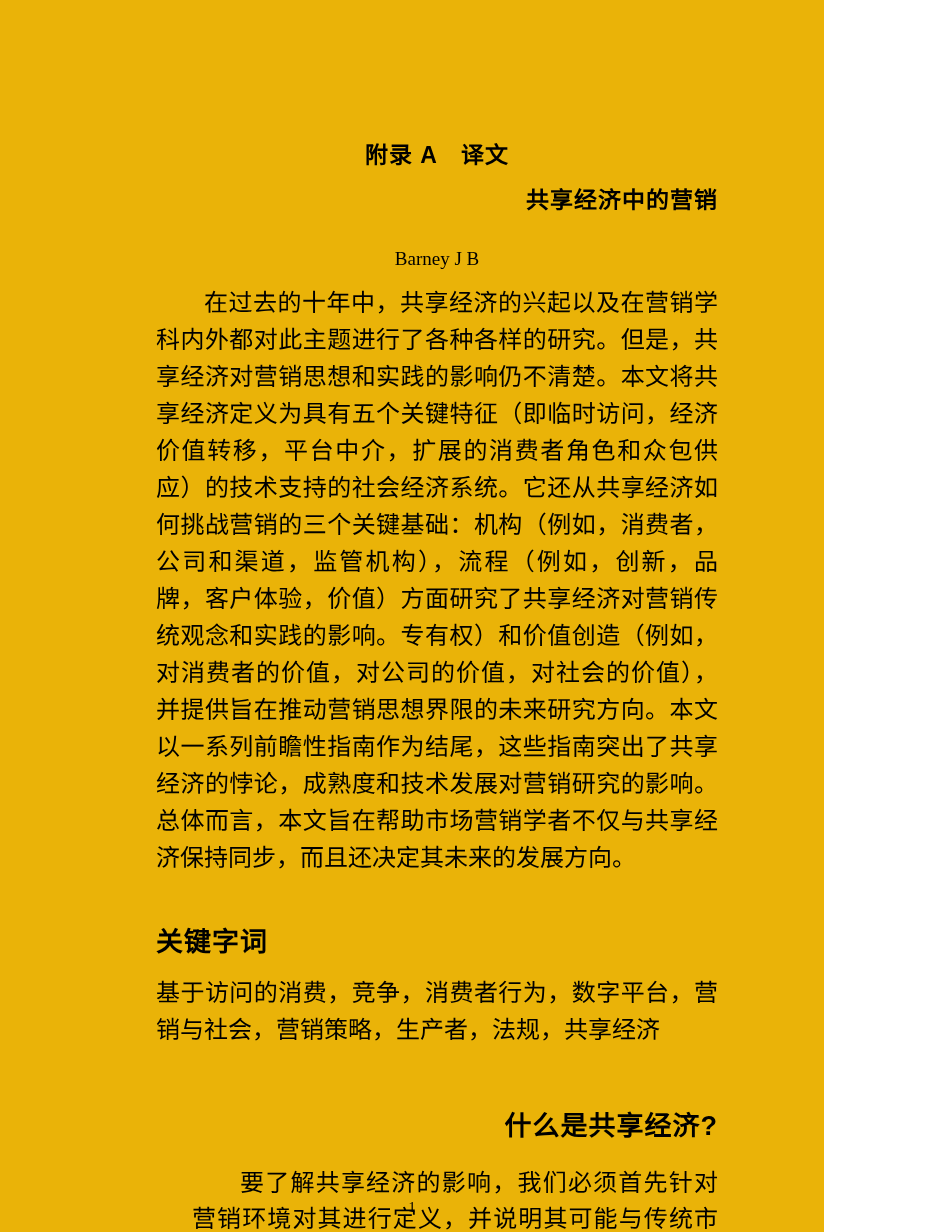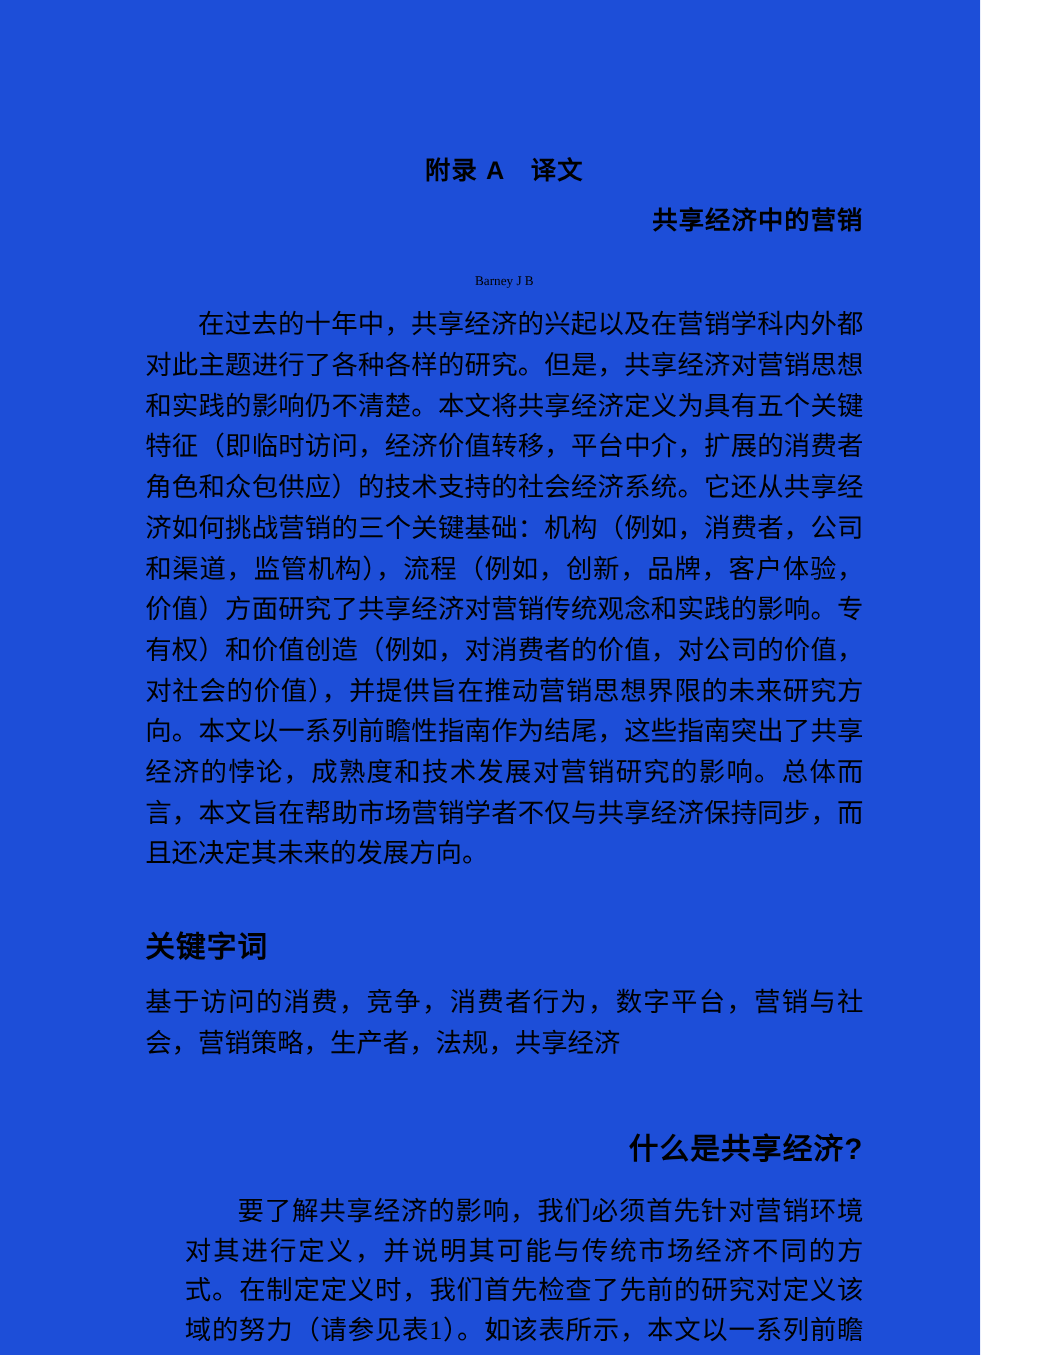--- a/index.html
+++ b/index.html
@@ -2,48 +2,49 @@
 <html lang="zh-CN"><head>
 <meta charset="utf-8">
 <style>
   html, body {
     margin: 0;
     padding: 0;
     background: #ffffff;
   }
   .page {
     position: relative;
-    width: 891px;
+    width: 824px;
     height: 1232px;
-    background: #1d4ed8;
+    background: #eab308;
     color: #000000;
     font-family: "Liberation Serif", serif;
     overflow: hidden;
     box-sizing: border-box;
+    padding-left: 24px;
   }
   .content {
     box-sizing: border-box;
     padding: 142px 106px 0 132px;
   }
   .doc-title,
   .doc-subtitle {
     text-align: center;
     font-family: "Liberation Sans", sans-serif;
     font-weight: 900;
     font-size: 23px;
     letter-spacing: 1px;
     line-height: 1.2;
   }
   .doc-subtitle {
     margin-top: 17px;
     text-align: right;
   }
   .doc-author {
     text-align: center;
-    font-size: 12px;
+    font-size: 19px;
     margin-top: 34px;
     font-family: "Liberation Serif", serif;
   }
   .section-heading {
     font-family: "Liberation Sans", sans-serif;
     font-weight: 900;
     font-size: 27px;
     line-height: 1.15;
     letter-spacing: 1px;
   }

